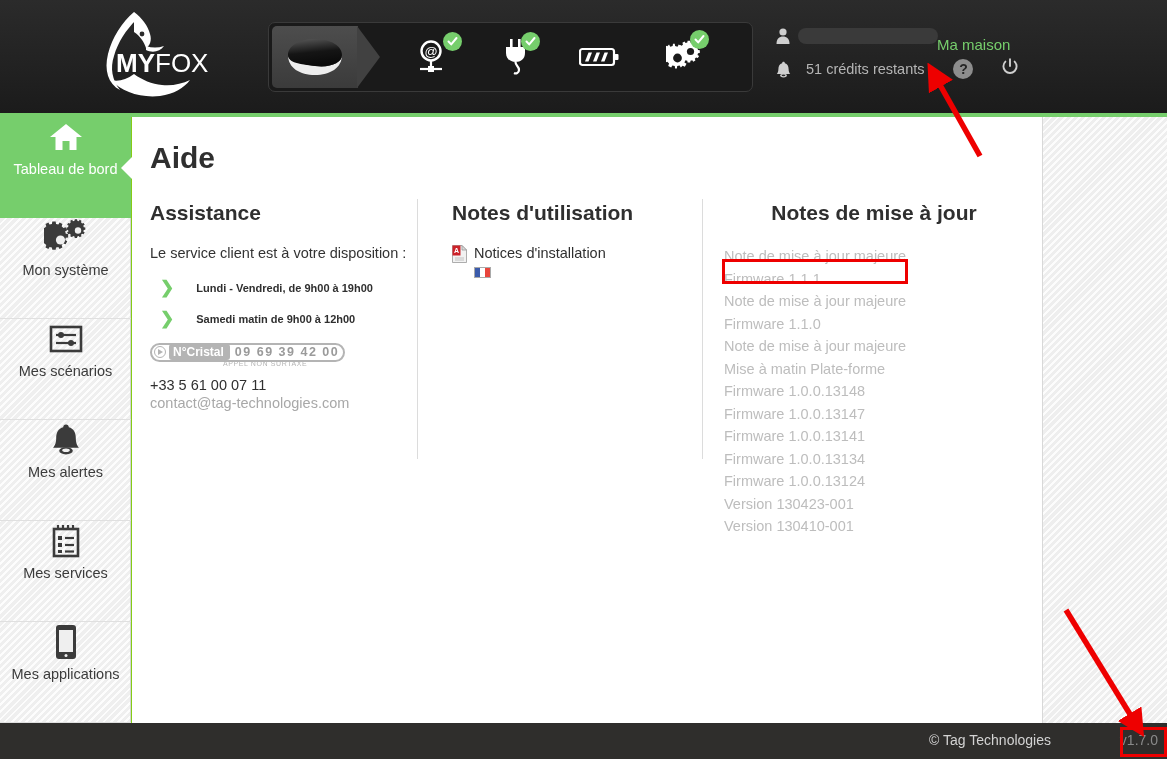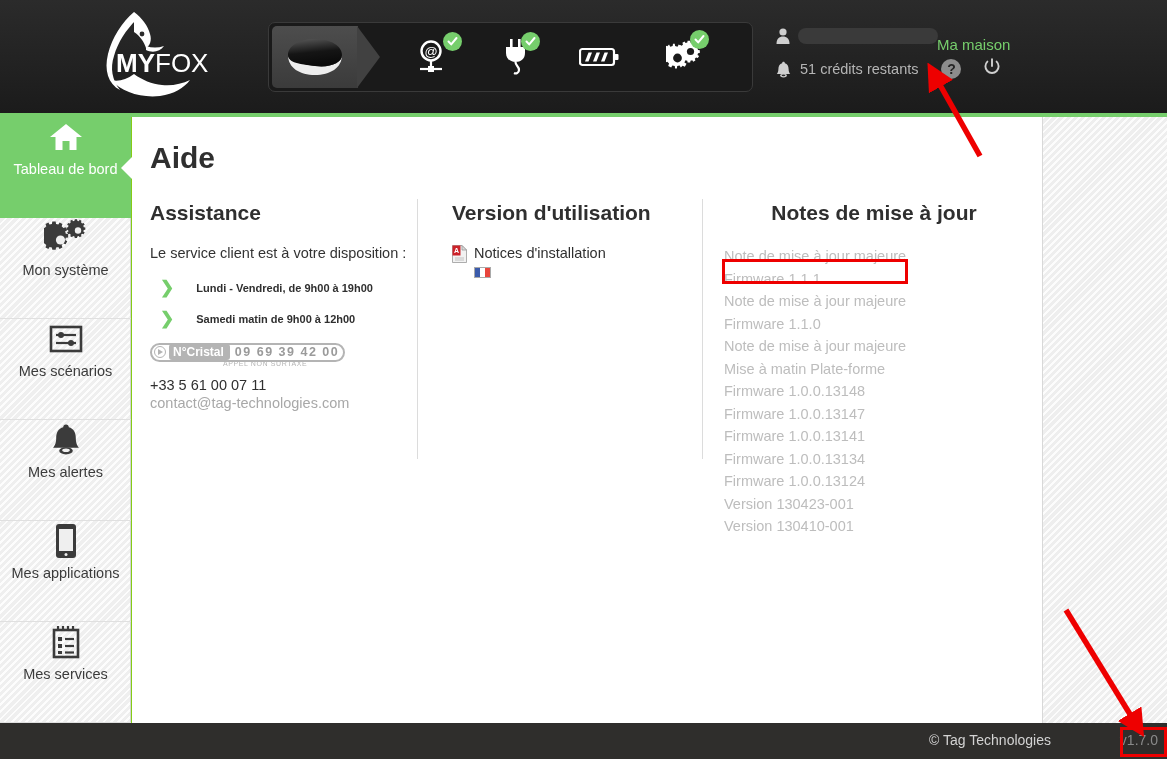--- a/index.html
+++ b/index.html
@@ -103,21 +103,21 @@
   .user-name-pill {
     width: 140px; height: 16px;
     background: #3a3a3a; border-radius: 8px;
   }
   .ma-maison {
     position: absolute; top: 8px; left: 161px;
     color: #76ce6c; font-size: 15px; white-space: nowrap;
   }
   .user-row2 {
     position: absolute; top: 30px; left: 0;
-    display: flex; align-items: center; gap: 9px;
+    display: flex; align-items: center; gap: 15px;
   }
   .credits {
     color: #b5b5b5; font-size: 14.5px; white-space: nowrap;
   }
   .help-icon {
     width: 20px; height: 20px; border-radius: 50%;
     background: #8d8d8d; color: #262626;
     font-size: 14px; font-weight: bold;
     display: flex; align-items: center; justify-content: center;
     margin-left: 14px; cursor: pointer;
@@ -469,51 +469,51 @@
 
     <div class="side-item">
       <span class="side-ico">
         <svg width="30" height="34" viewBox="0 0 30 34">
           <path fill="#3b3b3b" d="M15 1.5 C16.8 1.5 17.8 2.8 17.8 4.2 C22.6 5.5 24.8 9.3 24.8 15 C24.8 20.7 26.7 23.2 28 24.8 H2 C3.3 23.2 5.2 20.7 5.2 15 C5.2 9.3 7.4 5.5 12.2 4.2 C12.2 2.8 13.2 1.5 15 1.5 Z"></path>
           <ellipse cx="15" cy="27.8" rx="6.8" ry="3.6" fill="#3b3b3b"></ellipse>
           <ellipse cx="15" cy="27.2" rx="3.8" ry="1.8" fill="#efefef"></ellipse>
         </svg>
       </span>
       <span class="side-label">Mes alertes</span>
-    </div>
-
-    <div class="side-item">
-      <span class="side-ico">
-        <svg width="24" height="36" viewBox="0 0 24 36">
-          <rect x="2" y="1" width="20" height="34" rx="3" fill="#3b3b3b"></rect>
-          <rect x="5" y="6" width="14" height="22" fill="#efefef"></rect>
-          <circle cx="12" cy="31.5" r="1.5" fill="#efefef"></circle>
-        </svg>
-      </span>
-      <span class="side-label">Mes applications</span>
     </div>
 
     <div class="side-item">
       <span class="side-ico">
         <svg width="28" height="34" viewBox="0 0 28 34">
           <rect x="2" y="5" width="24" height="27" fill="none" stroke="#3b3b3b" stroke-width="2.6"></rect>
           <line x1="6" y1="1" x2="6" y2="6" stroke="#3b3b3b" stroke-width="2.2"></line>
           <line x1="11" y1="1" x2="11" y2="6" stroke="#3b3b3b" stroke-width="2.2"></line>
           <line x1="16" y1="1" x2="16" y2="6" stroke="#3b3b3b" stroke-width="2.2"></line>
           <line x1="21" y1="1" x2="21" y2="6" stroke="#3b3b3b" stroke-width="2.2"></line>
           <rect x="6" y="12" width="4" height="4" fill="#3b3b3b"></rect>
           <rect x="6" y="19" width="4" height="4" fill="#3b3b3b"></rect>
           <rect x="6" y="26" width="4" height="3" fill="#3b3b3b"></rect>
           <line x1="13" y1="14" x2="22" y2="14" stroke="#3b3b3b" stroke-width="2.2"></line>
           <line x1="13" y1="21" x2="22" y2="21" stroke="#3b3b3b" stroke-width="2.2"></line>
           <line x1="13" y1="27.5" x2="22" y2="27.5" stroke="#3b3b3b" stroke-width="2.2"></line>
         </svg>
       </span>
       <span class="side-label">Mes services</span>
     </div>
+
+    <div class="side-item">
+      <span class="side-ico">
+        <svg width="24" height="36" viewBox="0 0 24 36">
+          <rect x="2" y="1" width="20" height="34" rx="3" fill="#3b3b3b"></rect>
+          <rect x="5" y="6" width="14" height="22" fill="#efefef"></rect>
+          <circle cx="12" cy="31.5" r="1.5" fill="#efefef"></circle>
+        </svg>
+      </span>
+      <span class="side-label">Mes applications</span>
+    </div>
   </nav>
 
   <main class="content">
     <h1 class="page-title">Aide</h1>
 
     <div class="columns">
 
       <div class="vdiv vdiv-1"></div>
       <div class="vdiv vdiv-2"></div>
 
@@ -539,21 +539,21 @@
             <span class="cristal-num">09 69 39 42 00</span>
           </span>
           <span class="cristal-sub">APPEL NON SURTAXE</span>
         </div>
 
         <div class="phone-intl">+33 5 61 00 07 11</div>
         <div class="contact-mail">contact@tag-technologies.com</div>
       </section>
 
       <section class="col col-2">
-        <h2 class="col-head">Version d'utilisation</h2>
+        <h2 class="col-head">Notes d'utilisation</h2>
         <div class="guide-row">
           <svg width="15" height="18" viewBox="0 0 15 18">
             <path fill="#f2f2f2" stroke="#999" stroke-width="0.8" d="M0.5 0.5 H10 L14.5 5 V17.5 H0.5 Z"></path>
             <path fill="#dcdcdc" stroke="#999" stroke-width="0.8" d="M10 0.5 V5 H14.5 Z"></path>
             <rect x="0.5" y="0.5" width="8" height="10" fill="#cc2229"></rect>
             <text x="4.5" y="8" font-size="7" font-family="Liberation Sans, sans-serif" fill="#ffffff" text-anchor="middle" font-weight="bold">A</text>
             <line x1="3" y1="13" x2="12" y2="13" stroke="#bbb" stroke-width="0.9"></line>
             <line x1="3" y1="15" x2="12" y2="15" stroke="#bbb" stroke-width="0.9"></line>
           </svg>
           <span class="guide-label">Notices d'installation</span>

